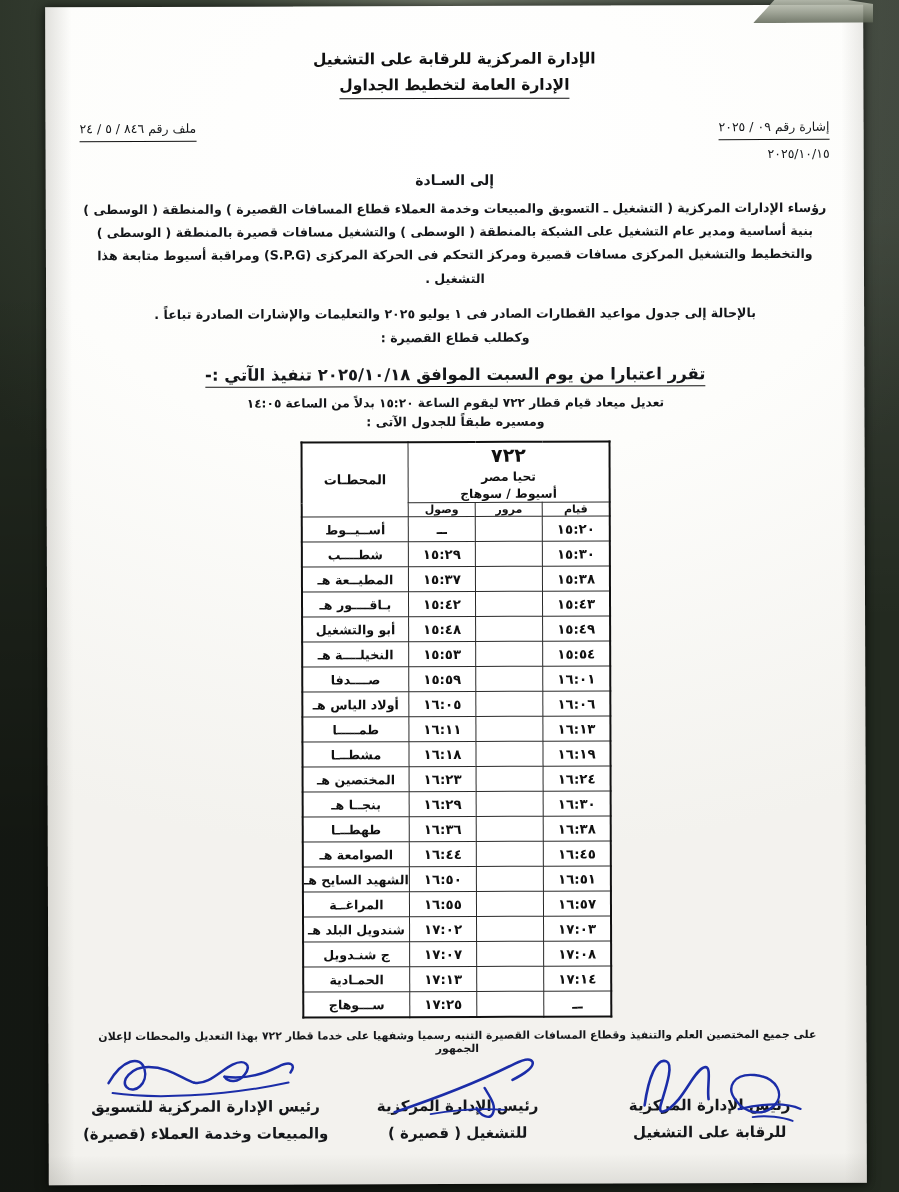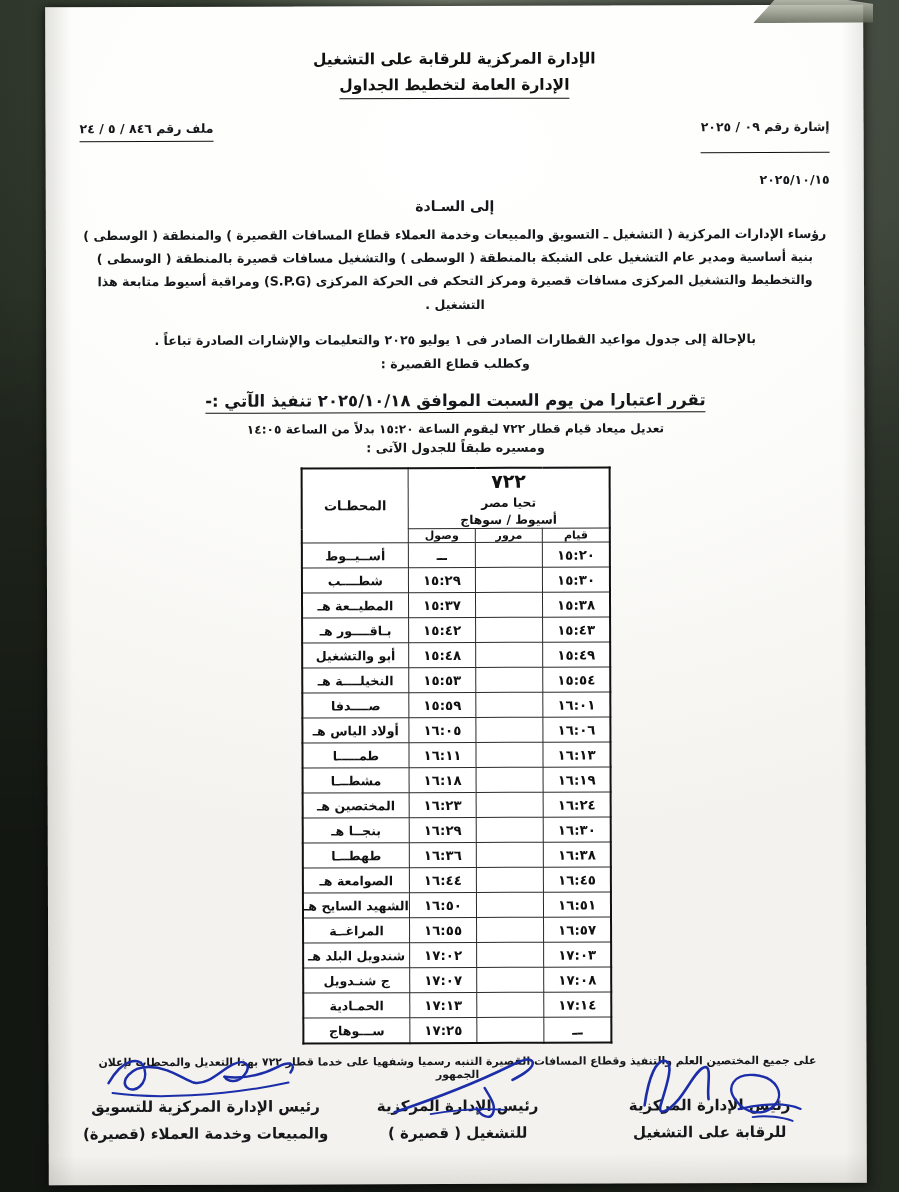--- a/index.html
+++ b/index.html
@@ -73,24 +73,24 @@
   }
   #letterhead .l2 {
     font-size: 15.5px; font-weight: bold; color:#111;
     display: inline-block; border-bottom: 1.6px solid #111; padding-bottom: 1px; margin-top: 4px;
   }
 
   #refbar {
     display: flex; justify-content: space-between; align-items: flex-start;
     margin-top: 18px;
   }
-  #refbar .side { font-size: 12.5px; font-weight: bold; line-height: 1.75; }
-  #ref-no { display:inline-block; border-bottom: 1.4px solid #111; padding-bottom:14px; }
+  #refbar .side { font-size: 12.5px; font-weight: normal; line-height: 1.75; }
+  #ref-no { display:inline-block; border-bottom: 1.4px solid #111; padding-bottom:1px; }
   #file-no { display:inline-block; border-bottom: 1.4px solid #111; padding-bottom:1px; }
-  #ref-date { display:block; margin-top:16px; }
+  #ref-date { display:block; margin-top:3px; }
 
   
   #salutation {
     margin-top: 6px;
     text-align: center;
     font-size: 14px; font-weight: bold; letter-spacing: 1px;
   }
   .para {
     margin-top: 9px;
     font-size: 12.6px; font-weight: bold; line-height: 1.85;

